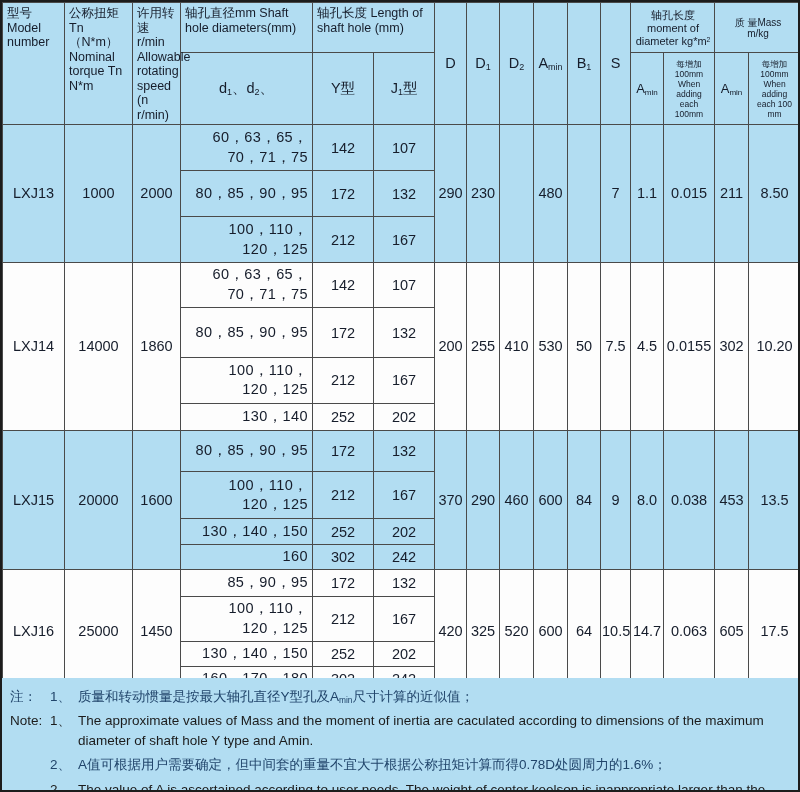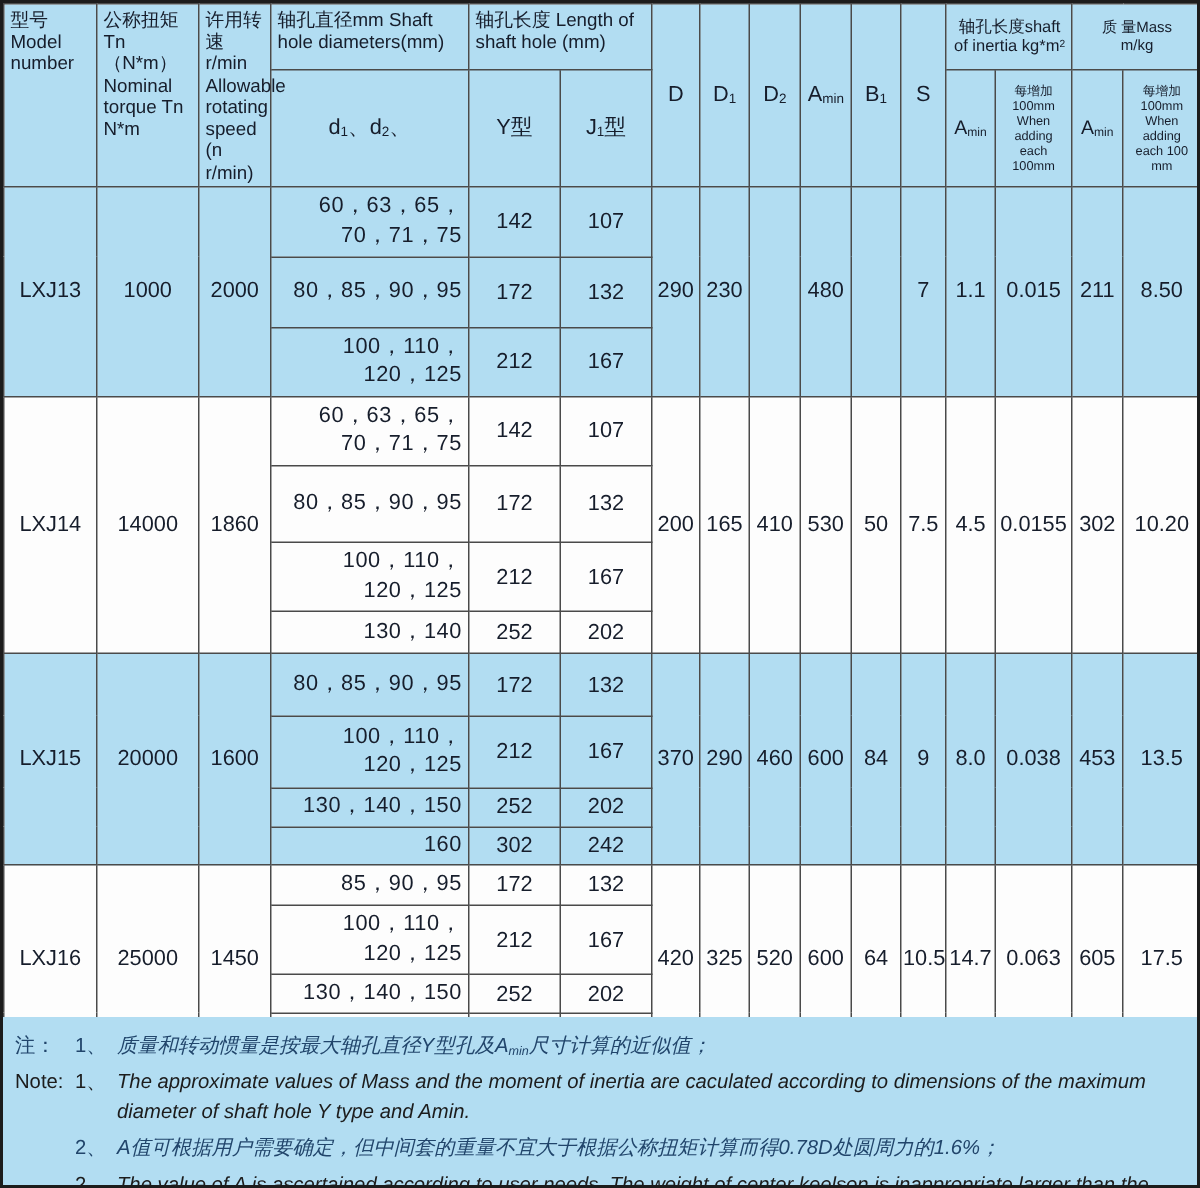--- a/index.html
+++ b/index.html
@@ -60,21 +60,21 @@
     flex: 1;
     background: #b2ddf2;
     padding: 9px 8px 0 8px;
     font-size: 13.5px;
     color: #1c1c1c;
   }
   .note-row { display: flex; align-items: flex-start; margin-bottom: 5px; line-height: 1.45; }
   .note-row.cn { color: #21456b; }
   .note-label { flex: none; width: 40px; }
   .note-num { flex: none; width: 28px; }
-  .note-text { flex: 1; font-style: italic; }
+  .note-text { flex: 1; }
   .nsub { font-size: 62%; vertical-align: -18%; }
 </style>
 </head>
 <body>
 
 <div class="sheet">
 
   <table class="spec">
     <colgroup>
       <col style="width:62px">
@@ -130,21 +130,21 @@
         <th rowspan="2" class="ctr">
           <span>A</span><span class="sb">min</span>
         </th>
         <th rowspan="2" class="ctr">
           <span>B</span><span class="sb">1</span>
         </th>
         <th rowspan="2" class="ctr">
           <span>S</span>
         </th>
         <th colspan="2" class="grp" style="font-size:11px">
-          <span class="cnline">轴孔长度</span><span class="enline">shaft of inertia kg*m</span><span class="sp">2</span>
+          <span class="cnline">轴孔长度</span><span class="enline">moment of diameter kg*m</span><span class="sp">2</span>
         </th>
         <th colspan="2" class="grp" style="font-size:10px">
           <span class="cnline">质 量</span><span class="enline">Mass</span>
           <span class="blk">m/kg</span>
         </th>
       </tr>
       <tr style="height:32px">
         <th class="ctr">
           <span>d</span><span class="sb">1</span><span>、d</span><span class="sb">2</span><span>、</span>
         </th>
@@ -208,21 +208,21 @@
       </tr>
 
       <tr style="height:44px">
         <td rowspan="4">LXJ14</td>
         <td rowspan="4">14000</td>
         <td rowspan="4">1860</td>
         <td class="dcol">60，63，65，70，71，75</td>
         <td>142</td>
         <td>107</td>
         <td rowspan="4">200</td>
-        <td rowspan="4">165</td>
+        <td rowspan="4">255</td>
         <td rowspan="4">410</td>
         <td rowspan="4">530</td>
         <td rowspan="4">50</td>
         <td rowspan="4">7.5</td>
         <td rowspan="4">4.5</td>
         <td rowspan="4">0.0155</td>
         <td rowspan="4">302</td>
         <td rowspan="4">10.20</td>
       </tr>
       <tr style="height:49px">

